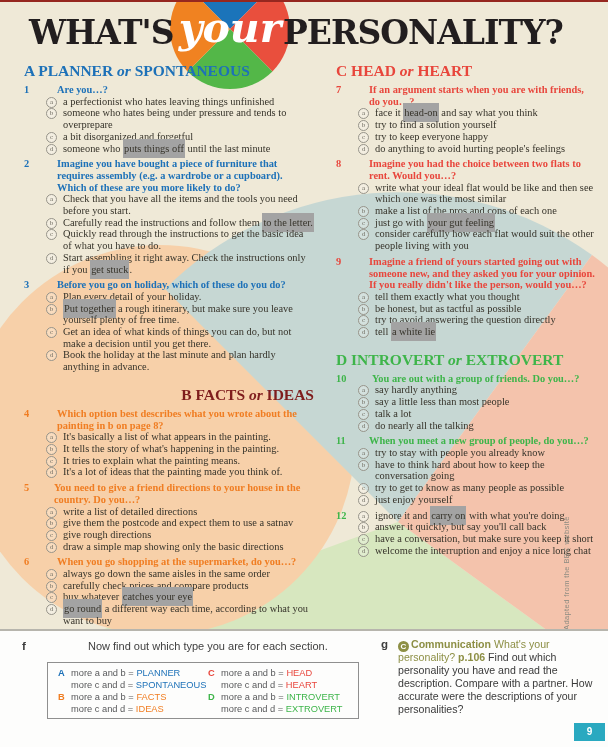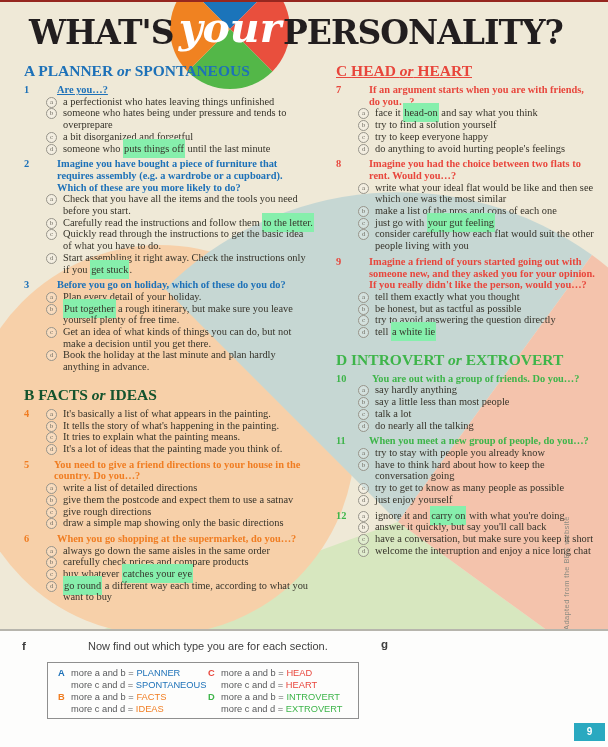--- a/index.html
+++ b/index.html
@@ -27,21 +27,21 @@
   .section + .section .s-head{margin-top:13px;}
   .q{display:flex;margin:0 0 4px 0;font-size:10.4px;line-height:11.7px;color:#36332a;}
   .qnum{flex:0 0 22px;font-weight:700;}
   .qbody{flex:1;}
   .prompt{font-weight:700;margin-left:11px;}
   .opt{display:flex;}
   .badge{flex:0 0 11px;height:11px;margin:0 6px 0 0;border:1px solid #97948a;border-radius:50%;
          box-sizing:border-box;font-size:7px;line-height:9px;text-align:center;color:#716e63;
          position:relative;top:1px;background:rgba(255,255,255,0.25);}
   .otext{flex:1;}
-  .hl{background:#86efac;padding:4px 1px;}
+  .hl{background:#a3a3a3;padding:4px 1px;}
   .credit{position:absolute;left:562px;top:440px;height:190px;z-index:2;
           writing-mode:vertical-rl;transform:rotate(180deg);
           font-family:"Liberation Sans",sans-serif;font-size:7.5px;color:#8d8c82;letter-spacing:.4px;}
   
   .bottom{position:absolute;left:0;top:629px;width:608px;height:118px;background:#fdfdfc;
           border-top:2px solid #b7b5ad;box-sizing:border-box;
           font-family:"Liberation Sans",sans-serif;}
   .f-label{position:absolute;left:22px;top:9px;font-size:11.5px;font-weight:700;color:#3c3c3c;}
   .f-text{position:absolute;left:48px;top:9px;font-size:11px;color:#3f3f3f;padding-left:40px;}
   .rbox{position:absolute;left:47px;top:31px;width:312px;height:57px;border:1px solid #8f8f8f;
@@ -90,21 +90,21 @@
       <span class="t-main t-right">PERSONALITY?</span>
     </div>
 
     <div class="cols">
       <div class="colL">
           <div class="section">
             <div class="s-head" style="color: rgb(29, 113, 184);"><span>A </span><span>PLANNER </span><span class="orx">or</span><span> SPONTANEOUS</span></div>
             <div class="q">
               <div class="qnum" style="color: rgb(29, 113, 184);">1</div>
               <div class="qbody">
-                <div class="prompt" style="color: rgb(29, 113, 184); text-decoration: underline;">Are you…?</div>
+                <div class="prompt" style="color: rgb(29, 113, 184);">Are you…?</div>
                 <div class="opt">
                   <span class="badge">a</span>
                   <span class="otext">a perfectionist who hates leaving things unfinished</span>
                 </div>
                 <div class="opt">
                   <span class="badge">b</span>
                   <span class="otext">someone who hates being under pressure and tends to overprepare</span>
                 </div>
                 <div class="opt">
                   <span class="badge">c</span>
@@ -155,24 +155,25 @@
                   <span class="otext">Get an idea of what kinds of things you can do, but not make a decision until you get there.</span>
                 </div>
                 <div class="opt">
                   <span class="badge">d</span>
                   <span class="otext">Book the holiday at the last minute and plan hardly anything in advance.</span>
                 </div>
               </div>
             </div>
           </div>
           <div class="section">
-            <div class="s-head" style="color: #14532d;"><span>B </span><span>FACTS </span><span class="orx">or</span><span> IDEAS</span></div>
+            <div class="s-head" style="color: #7f1d1d; text-align: right;"><span>B </span><span>FACTS </span><span class="orx">or</span><span> IDEAS</span></div>
             <div class="q">
               <div class="qnum" style="color: rgb(240, 125, 34);">4</div>
               <div class="qbody">
+                <div class="prompt" style="color: rgb(240, 125, 34);">Which option best describes what you wrote about the painting in b on page 8?</div>
                 <div class="opt">
                   <span class="badge">a</span>
                   <span class="otext">It's basically a list of what appears in the painting.</span>
                 </div>
                 <div class="opt">
                   <span class="badge">b</span>
                   <span class="otext">It tells the story of what's happening in the painting.</span>
                 </div>
                 <div class="opt">
                   <span class="badge">c</span>
@@ -225,21 +226,21 @@
                 <div class="opt">
                   <span class="badge">d</span>
                   <span class="otext"><span class="hl">go round</span> a different way each time, according to what you want to buy</span>
                 </div>
               </div>
             </div>
           </div>
         </div>
       <div class="colR">
           <div class="section">
-            <div class="s-head" style="color: rgb(232, 70, 60); text-decoration: underline;"><span>C </span><span>HEAD </span><span class="orx">or</span><span> HEART</span></div>
+            <div class="s-head" style="color: rgb(232, 70, 60);"><span>C </span><span>HEAD </span><span class="orx">or</span><span> HEART</span></div>
             <div class="q">
               <div class="qnum" style="color: rgb(232, 70, 60);">7</div>
               <div class="qbody">
                 <div class="prompt" style="color: rgb(232, 70, 60);">If an argument starts when you are with friends, do you…?</div>
                 <div class="opt">
                   <span class="badge">a</span>
                   <span class="otext">face it <span class="hl">head-on</span> and say what you think</span>
                 </div>
                 <div class="opt">
                   <span class="badge">b</span>
@@ -395,16 +396,19 @@
             <div class="rb-line"><span class="rb-label">more c and d = </span><span class="rb-value" style="color: rgb(232, 70, 60);">HEART</span></div>
           </div>
           <div class="rb-entry">
             <div class="rb-line"><span class="rb-letter" style="color: rgb(62, 181, 74);">D</span><span class="rb-label">more a and b = </span><span class="rb-value" style="color: rgb(62, 181, 74);">INTROVERT</span></div>
             <div class="rb-line"><span class="rb-label">more c and d = </span><span class="rb-value" style="color: rgb(62, 181, 74);">EXTROVERT</span></div>
           </div>
         </div>
       </div>
 
     <span class="g-label">g</span>
+    <div class="g-text">
+      <span class="comm-icon">C</span><b class="olive">Communication</b><span class="olive"> What's your personality? </span><b class="olive">p.106</b><span>  Find out which personality you have and read the description. Compare with a partner. How accurate were the descriptions of your personalities?</span>
+    </div>
 
     <div class="pagenum">9</div>
   </div>
 </div>
 
 </body></html>

